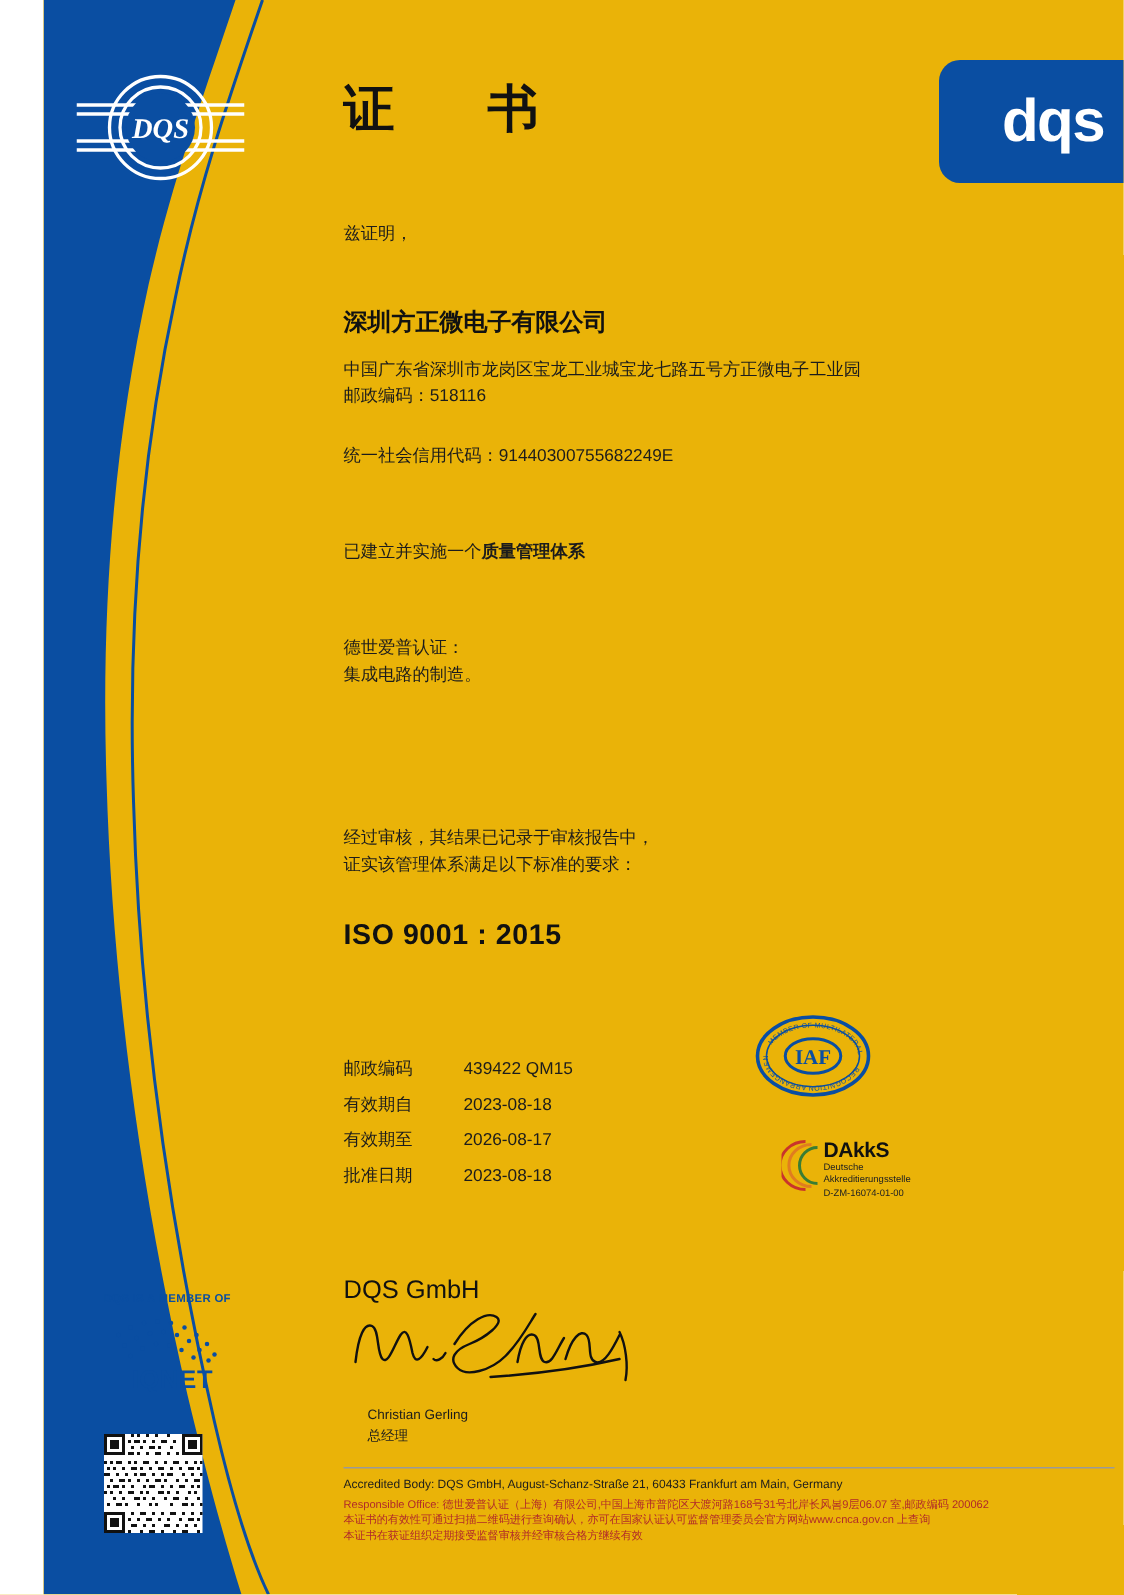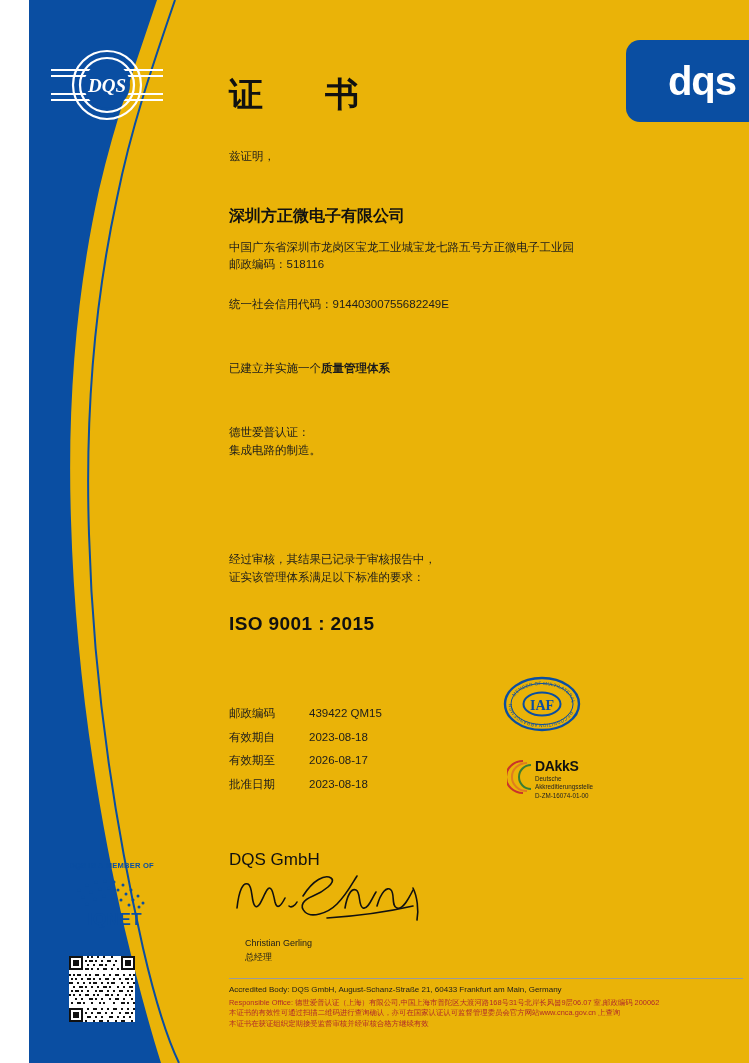--- a/index.html
+++ b/index.html
@@ -61,21 +61,21 @@
     font-weight: bold;
     letter-spacing: -1px;
     line-height: 1;
     font-family: "Liberation Sans", sans-serif;
   }
 
   
   .cert-title {
     position: absolute;
     left: 200px;
-    top: 72px;
+    top: 50px;
     font-size: 34px;
     font-weight: bold;
     letter-spacing: 14px;
     color: #111111;
   }
 
   
   .body-col {
     position: absolute;
     left: 200px;
@@ -130,21 +130,21 @@
   .iaf {
     position: absolute;
     left: 474px;
     top: 676px;
     width: 78px;
     height: 56px;
   }
   
   .dakks {
     position: absolute;
-    left: 478px;
+    left: 492px;
     top: 756px;
     width: 140px;
     height: 46px;
   }
   .dakks .dk-word {
     position: absolute;
     left: 28px;
     top: 2px;
     font-size: 14px;
     font-weight: bold;

